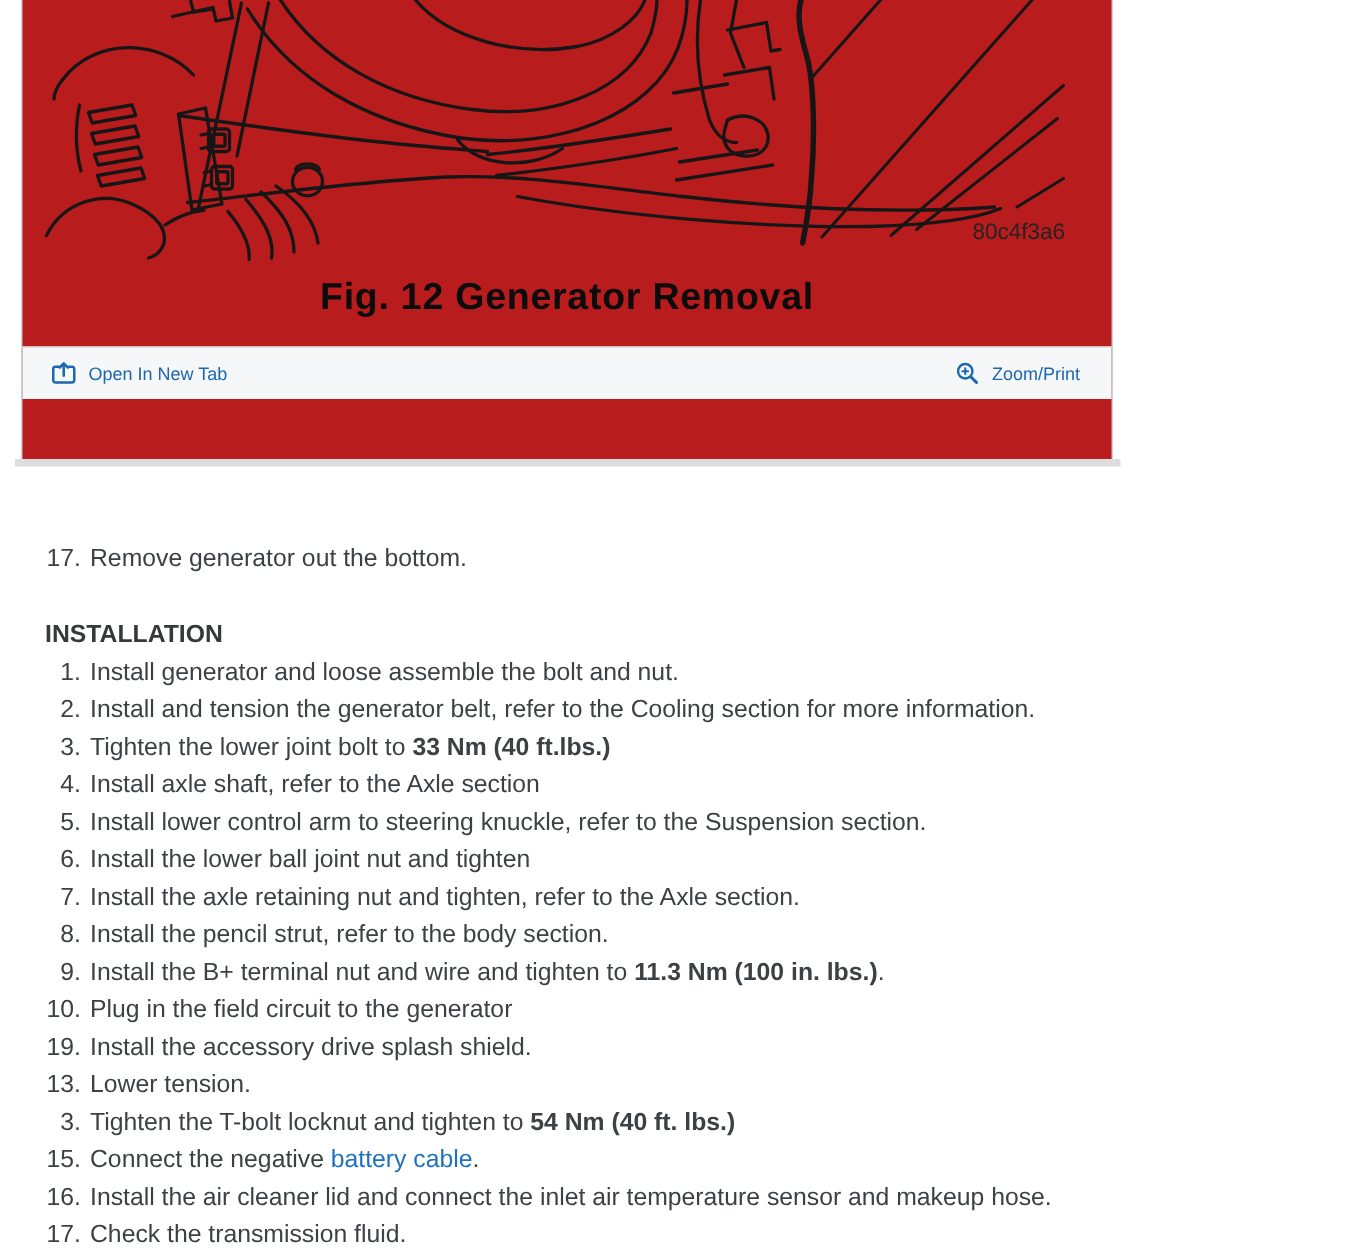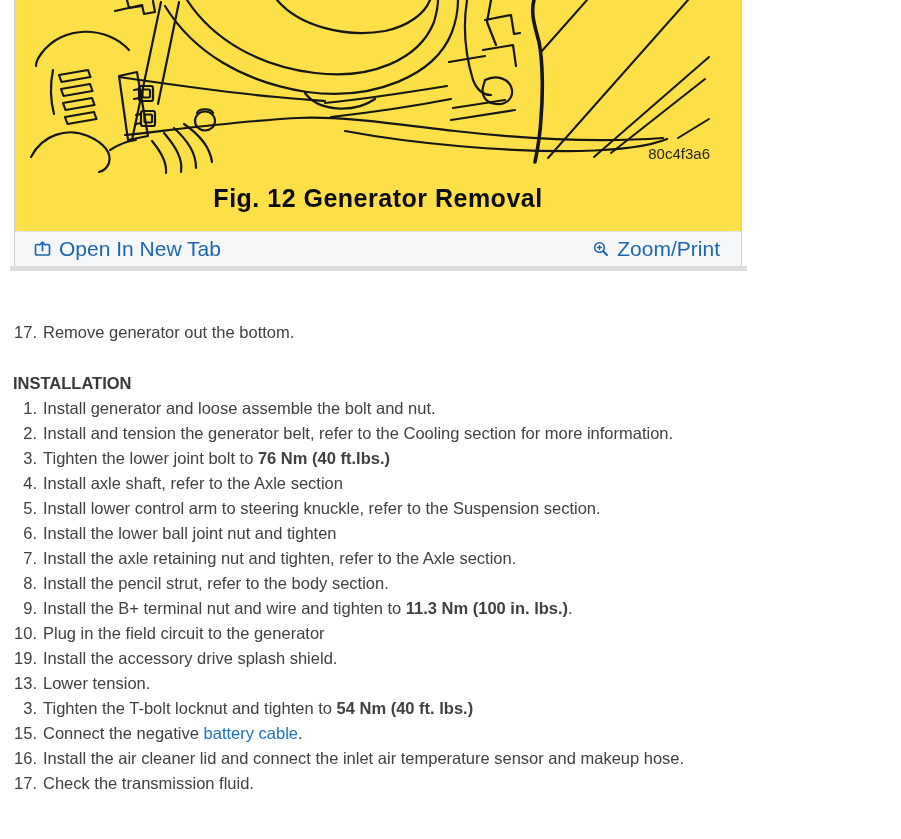--- a/index.html
+++ b/index.html
@@ -8,22 +8,22 @@
     background:#ffffff;
     overflow:hidden;
     font-family:"Liberation Sans","DejaVu Sans",sans-serif;
     -webkit-font-smoothing:antialiased;
   }
   
   #figure-panel{
     box-sizing:border-box;
     margin-left:14px;
     width:728px;
-    height:266px;
-    background:#fde047;
+    height:306px;
+    background:#b91c1c;
     border-left:1px solid #cbced2;
     border-right:1px solid #cbced2;
     display:flex;
     flex-direction:column;
   }
   .figure-canvas{
     height:231px;
     position:relative;
     overflow:hidden;
   }
@@ -44,35 +44,35 @@
     border-top:1px solid #e3e6e9;
     display:flex;
     align-items:center;
     justify-content:space-between;
     padding:0 21px 0 19px;
   }
   .tool-link{
     display:inline-flex;
     align-items:center;
     gap:8px;
-    font-size:21px;
+    font-size:12px;
     color:var(--link-blue,#1d66b0);
     cursor:pointer;
     text-decoration:none;
   }
   .tool-link svg{ flex:none; }
   #panel-shadow{
     margin-left:10px;
     width:737px;
     height:5px;
     background:#dcddde;
   }
   
   .page-content{
-    padding:49px 0 0 13px;
+    padding:49px 0 0 30px;
     color:#3e4144;
     font-size:16.5px;
     line-height:25px;
   }
   .step-row{ display:flex; }
   .step-num{
     flex:none;
     width:24px;
     text-align:right;
     white-space:pre;
@@ -200,21 +200,21 @@
       <div class="step-row">
         <span class="step-num">1.</span>
         <span class="step-text"><span>Install generator and loose assemble the bolt and nut.</span></span>
       </div>
       <div class="step-row">
         <span class="step-num">2.</span>
         <span class="step-text"><span>Install and tension the generator belt, refer to the Cooling section for more information.</span></span>
       </div>
       <div class="step-row">
         <span class="step-num">3.</span>
-        <span class="step-text"><span>Tighten the lower joint bolt to </span><span class="b">76 Nm (40 ft.lbs.)</span></span>
+        <span class="step-text"><span>Tighten the lower joint bolt to </span><span class="b">33 Nm (40 ft.lbs.)</span></span>
       </div>
       <div class="step-row">
         <span class="step-num">4.</span>
         <span class="step-text"><span>Install axle shaft, refer to the Axle section</span></span>
       </div>
       <div class="step-row">
         <span class="step-num">5.</span>
         <span class="step-text"><span>Install lower control arm to steering knuckle, refer to the Suspension section.</span></span>
       </div>
       <div class="step-row">

